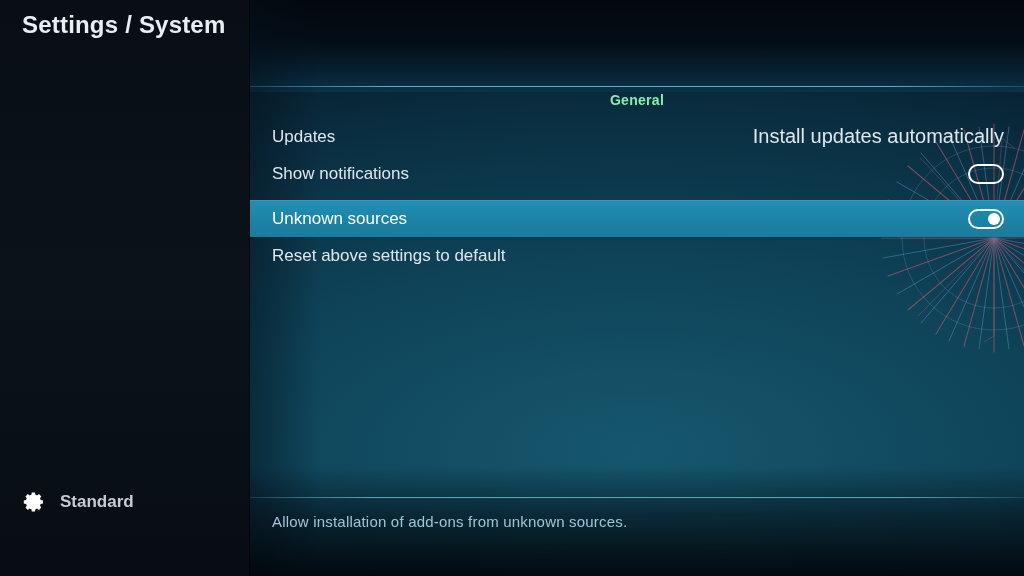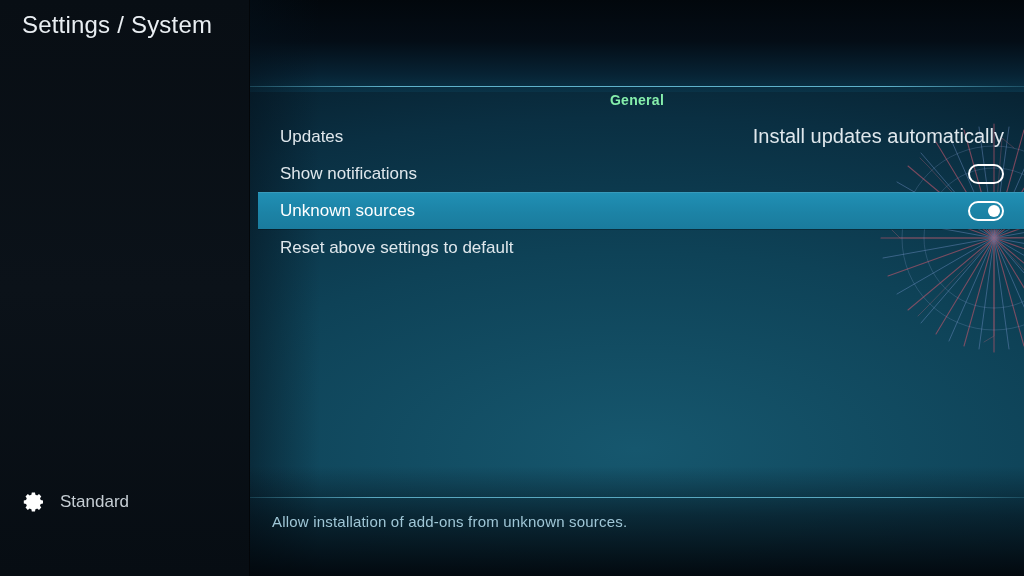--- a/index.html
+++ b/index.html
@@ -45,20 +45,21 @@
     pointer-events:none;
   }
 
   
   .sidebar {
     position:absolute; left:0; top:0;
     width:250px; height:576px;
     background:linear-gradient(180deg,#080e14 0%, #0b1219 50%, #070d13 100%);
     border-right:1px solid rgba(0,0,0,.55);
     z-index:5;
+    font-weight:bold;
   }
   .sidebar-title {
     position:absolute; left:22px; top:11px;
     font-size:24px; color:#e9eef2; letter-spacing:.2px;
     white-space:nowrap;
   }
   .nav { position:absolute; left:0; top:88px; width:250px; }
   .nav-item {
     height:48px; line-height:48px;
     padding-left:22px;
@@ -94,30 +95,31 @@
     height:1px;
     background:linear-gradient(90deg, rgba(86,180,206,.25) 0%, rgba(110,200,226,.85) 18%, rgba(110,200,226,.85) 82%, rgba(86,180,206,.25) 100%);
   }
   .section-title {
     position:absolute; left:0; right:0; top:92px;
     text-align:center;
     font-size:14px; font-weight:bold;
     color:#86efac; letter-spacing:.3px;
   }
 
-  .rows { position:absolute; left:0; right:0; top:118px;padding-left:8px; }
+  .rows { position:absolute; left:0; right:0; top:118px; }
   .row {
     position:relative;
     height:37px;
     display:flex; align-items:center;
     padding-left:22px; padding-right:20px;
   }
   .row.selected {
     background:linear-gradient(180deg,#2190b5 0%, #1c83a6 55%, #1a7b9d 100%);
     box-shadow:inset 0 1px 0 rgba(255,255,255,.10), 0 1px 0 rgba(0,0,0,.25);
+    margin-top:8px;
   }
   .row-label {
     font-size:17px; color:#dfe7ec; white-space:nowrap;
   }
   .row.selected .row-label { color:#ffffff; }
   .row-value {
     margin-left:auto;
     font-size:20px; color:#dfe7ec; white-space:nowrap;
   }
 

